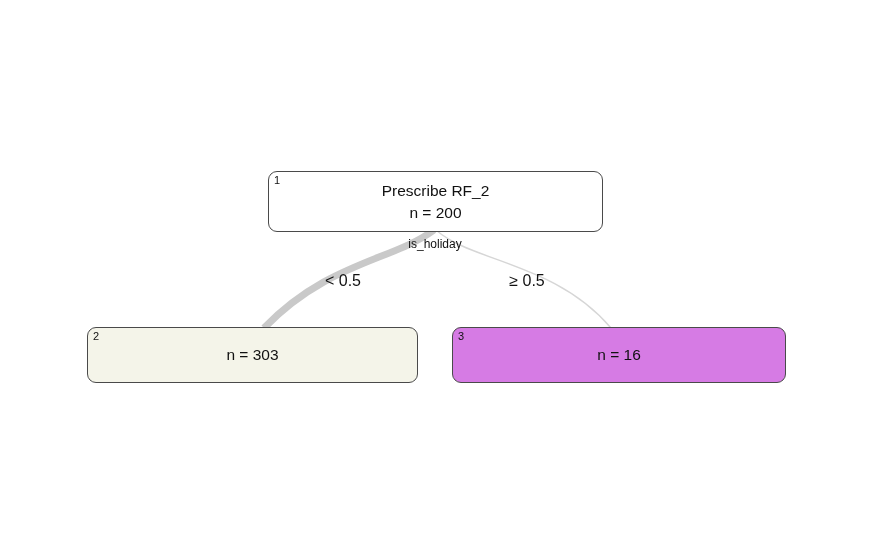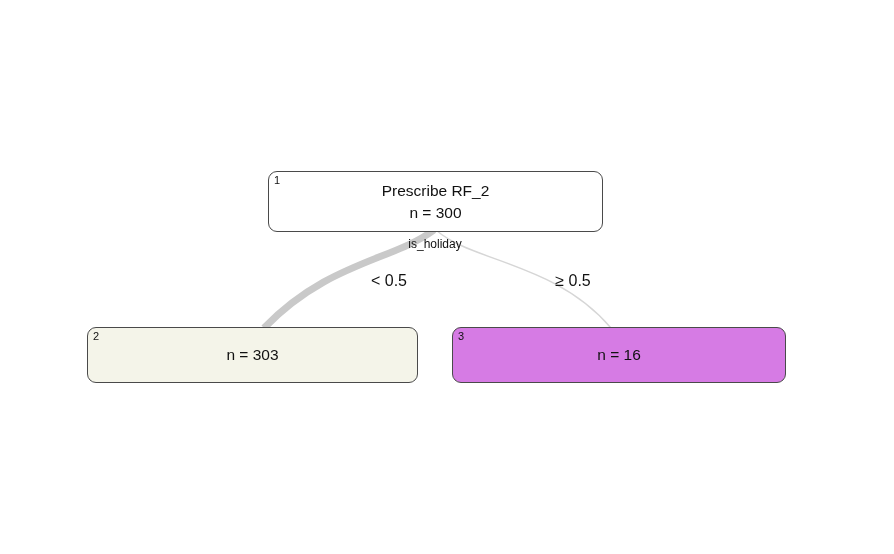--- a/index.html
+++ b/index.html
@@ -66,39 +66,38 @@
     font-size: 12px;
     line-height: 18px;
     white-space: nowrap;
   }
   .edge-label {
     position: absolute;
     transform: translate(-50%, -50%);
     font-size: 16px;
     line-height: 18px;
     white-space: nowrap;
-    margin-left: 46px;
   }
   .edge-label-left  { left: 343px; top: 281px; }
   .edge-label-right { left: 527px; top: 281px; }
 </style>
 </head>
 <body>
 
 <div class="canvas">
 
   <svg class="edges" viewBox="0 0 894 554" xmlns="http://www.w3.org/2000/svg">
     <path class="edge edge-left" d="M 434 230 C 392 261, 328 262, 264 328" stroke="#c9c9c9"></path>
     <path class="edge edge-right" d="M 436 230 C 472 262, 556 263, 611 328" stroke="#d6d6d6"></path>
   </svg>
 
   <div class="node node-root" style="background-color: rgb(255, 255, 255);">
     <span class="node-num">1</span>
     <div class="node-line">Prescribe RF_2</div>
-    <div class="node-line">n = 300</div>
+    <div class="node-line">n = 200</div>
   </div>
 
   <div class="split-label">is_holiday</div>
 
   <div class="edge-label edge-label-left">&lt; 0.5</div>
 
   <div class="edge-label edge-label-right">≥ 0.5</div>
 
   <div class="node node-left" style="background-color: rgb(244, 244, 233);">
     <span class="node-num">2</span>

